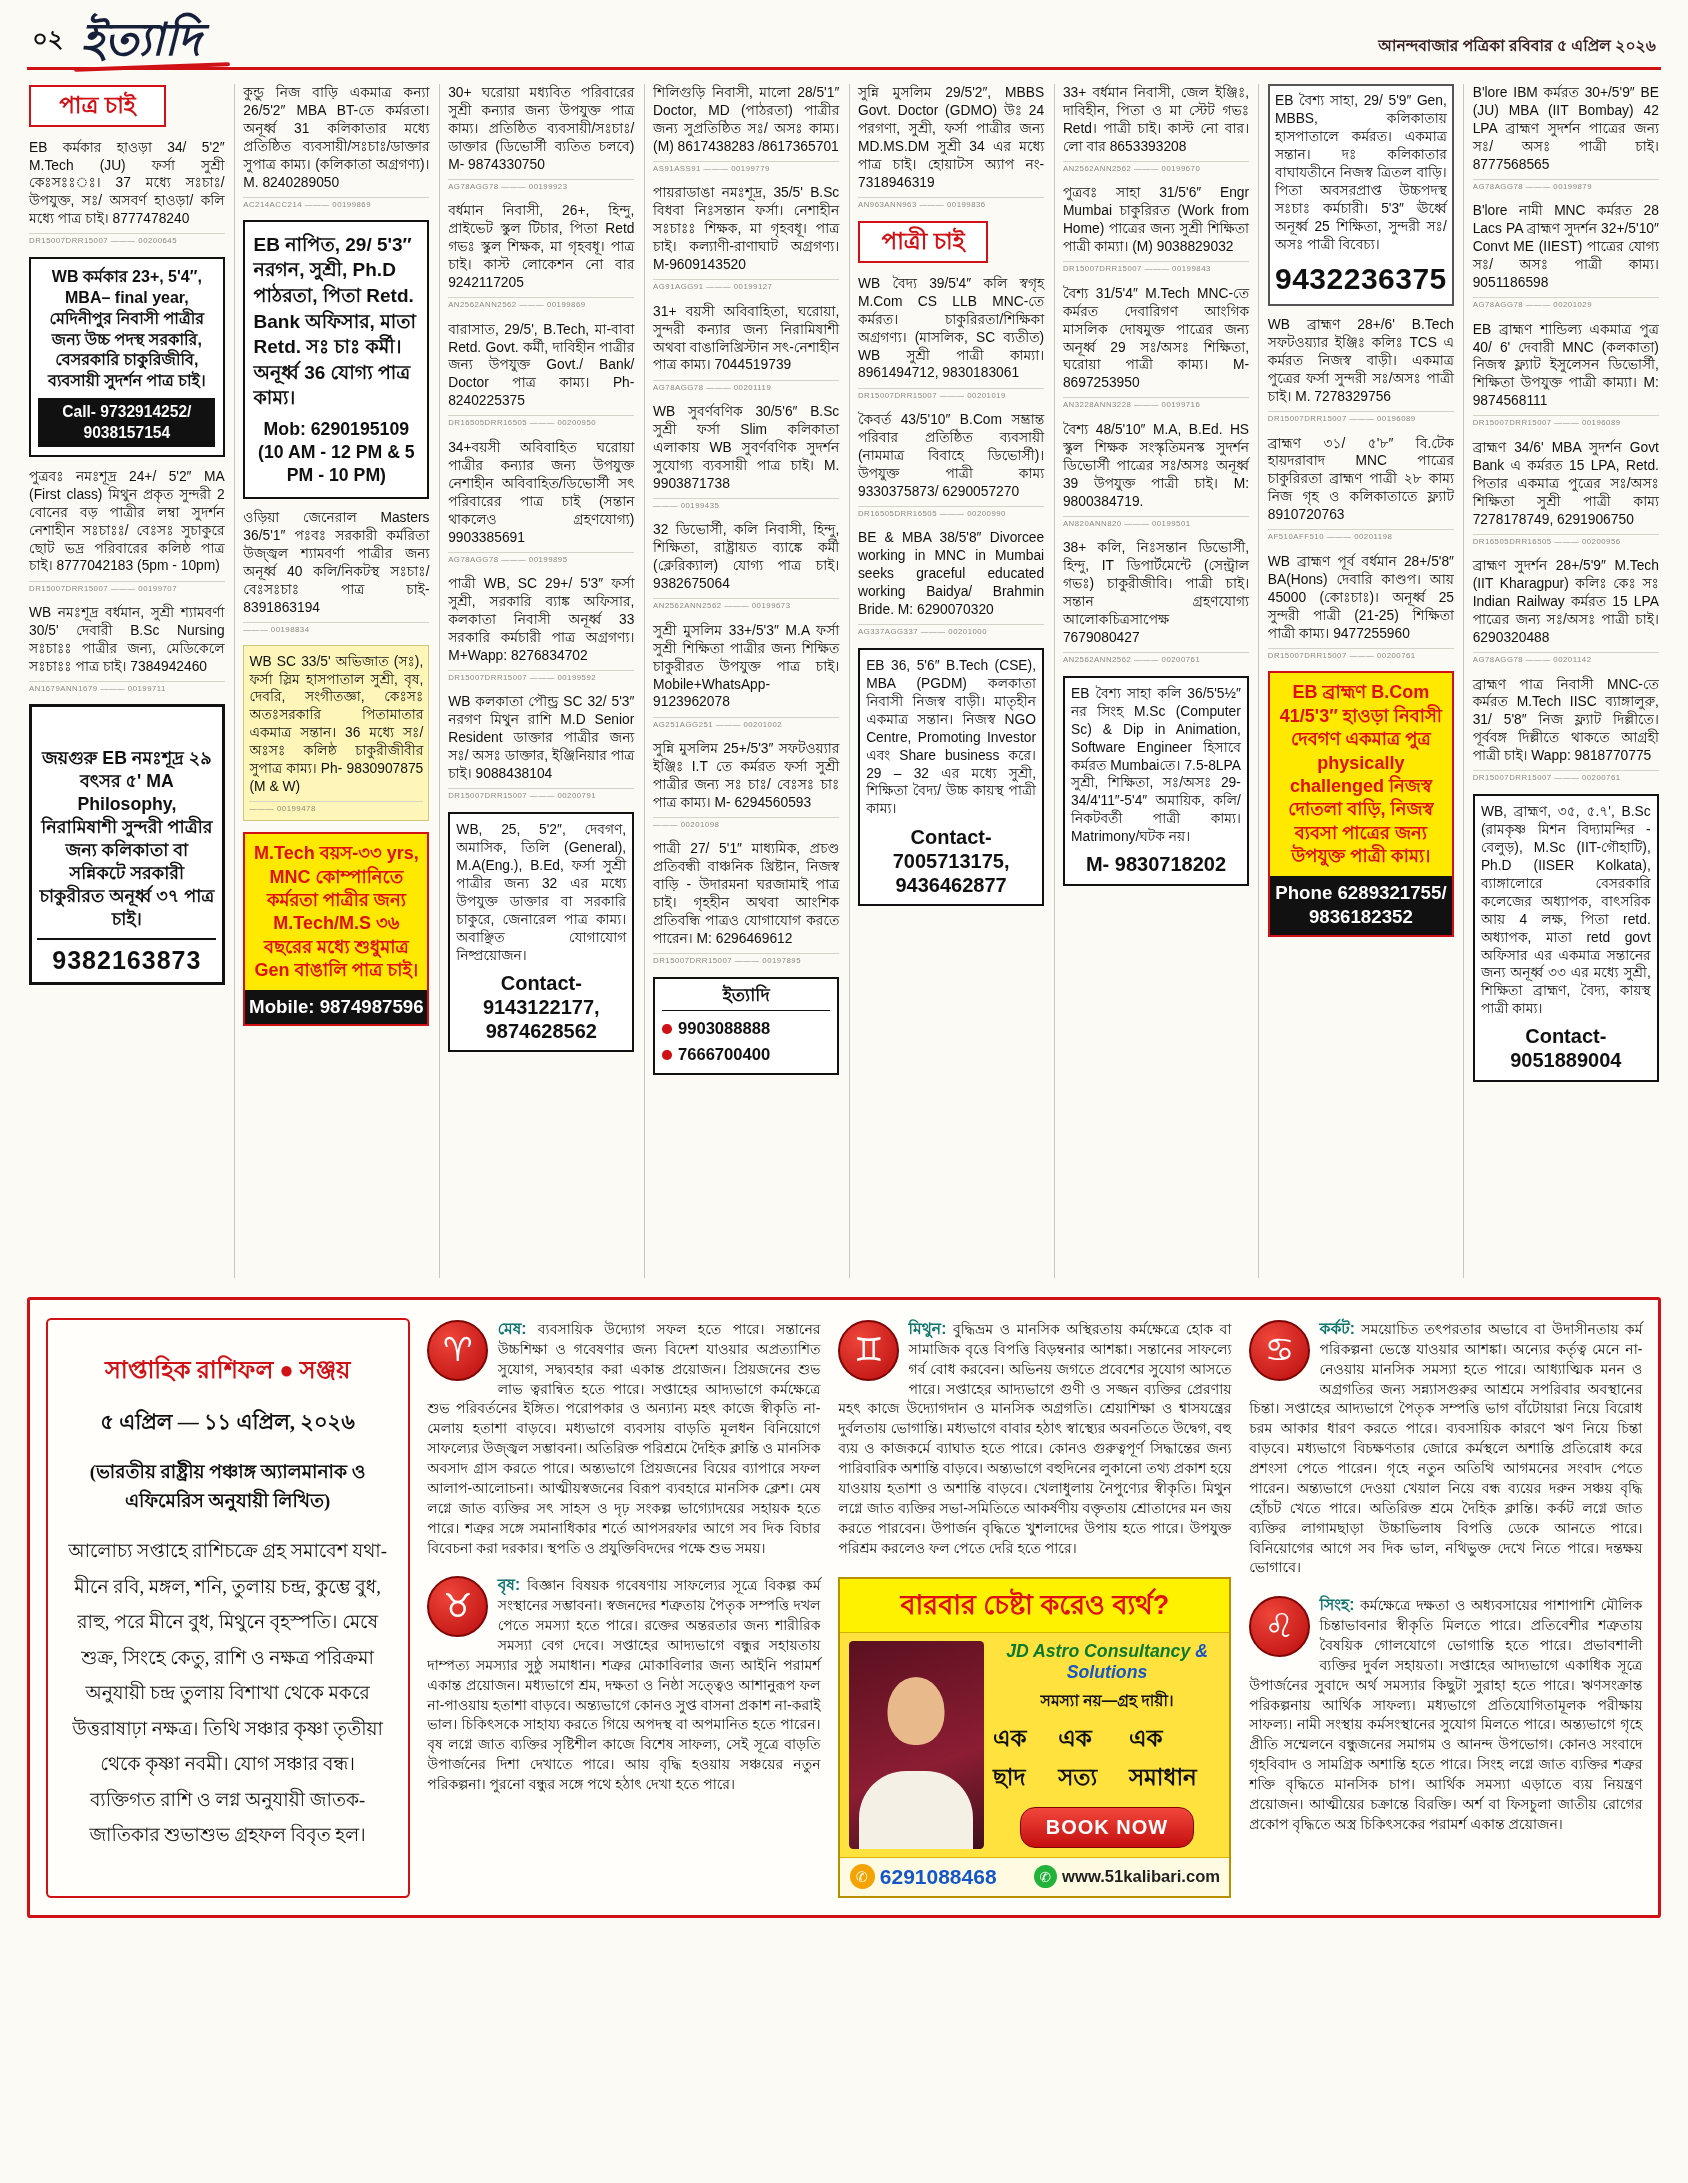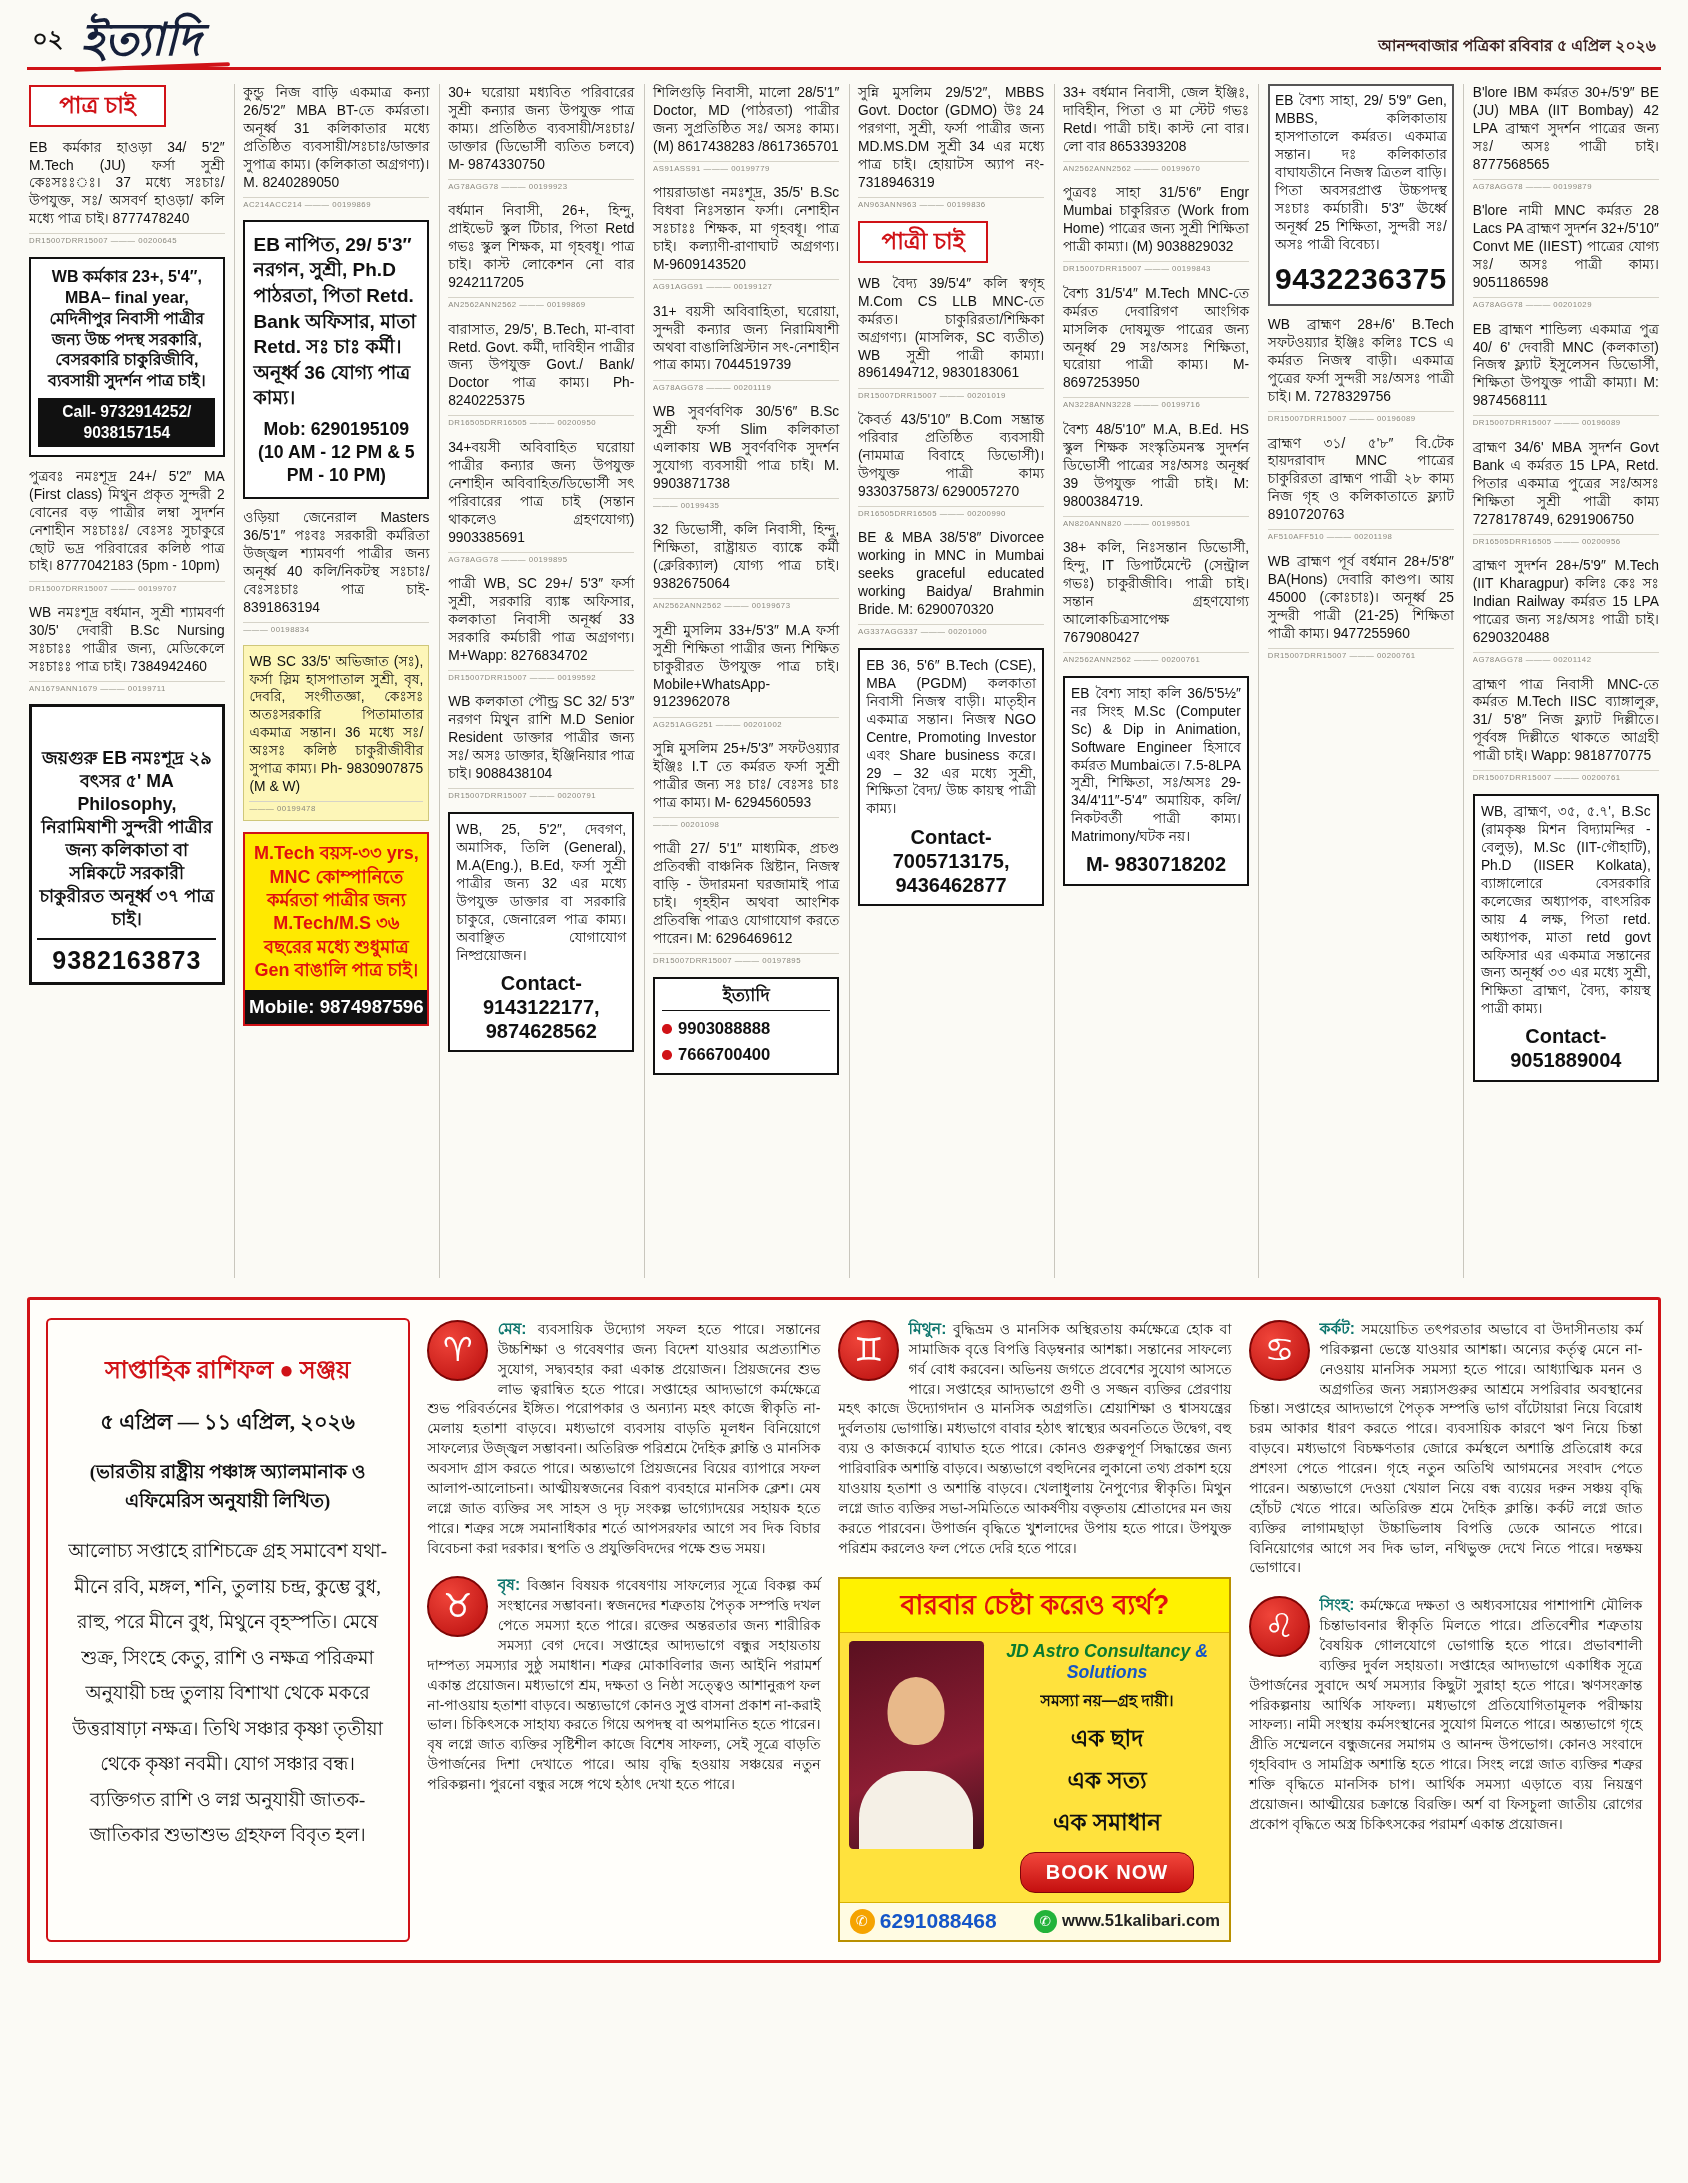--- a/index.html
+++ b/index.html
@@ -108,21 +108,21 @@
     width:57px; height:68px; border-radius:50% 50% 46% 46%; background:#e8b98a;
   }
   .astro-photo::after { 
     content:""; position:absolute; left:50%; bottom:-21px; transform:translateX(-50%);
     width:114px; height:99px; border-radius:47px 47px 0 0; background:#f5f0e6;
   }
   .astro-right { flex: 1; display: flex; flex-direction: column; align-items: center; gap: 5.2px; }
   .astro-brand { font-weight: bold; font-style: italic; font-size: 17.7px; color: #0a7a2f; text-align: center; line-height: 1.2; }
   .astro-brand .sfx { color: #1556c8; }
   .astro-tagline { font-weight: bold; font-size: 15.6px; color: #111; text-align: center; }
-  .astro-lines { display: flex; flex-direction: column; gap: 3.1px; align-items: center; }
+  .astro-lines { display: flex; flex-direction: row; gap: 3.1px; align-items: center; }
   .astro-line { font-weight: bold; font-size: 23px; color: #111; }
   .astro-cta {
     margin-top: 4.2px; background: linear-gradient(#f2473b, #c40f0f);
     color: #fff; font-weight: bold; font-size: 20px; letter-spacing: 1px;
     border: 1.6px solid #7e0606; border-radius: 15px; padding: 8px 25px; cursor: pointer;
   }
   .astro-footer { display: flex; align-items: center; justify-content: space-between; background: #fffbe2; border-top: 1.6px solid #d8b200; padding: 6.2px 9.4px; }
   .astro-phone { display: flex; align-items: center; gap: 5.2px; font-weight: bold; font-size: 21px; color: #1556c8; }
   .phone-icon { width: 25px; height: 25px; border-radius: 50%; background: #f5a300; color:#fff; display:flex; align-items:center; justify-content:center; font-size: 14.5px; }
   .astro-site { display: flex; align-items: center; gap: 5.2px; font-weight: bold; font-size: 16.6px; color: #222; }
@@ -323,20 +323,24 @@
           <div class="ad-text">WB ব্রাহ্মণ 28+/6' B.Tech সফটওয়্যার ইঞ্জিঃ কলিঃ TCS এ কর্মরত নিজস্ব বাড়ী। একমাত্র পুত্রের ফর্সা সুন্দরী সঃ/অসঃ পাত্রী চাই। M. 7278329756</div>
           <div class="ad-ref">DR15007DRR15007 ——— 00196089</div>
         </article>
         <article class="ad plain">
           <div class="ad-text">ব্রাহ্মণ ৩১/ ৫'৮″ বি.টেক হায়দরাবাদ MNC পাত্রের চাকুরিরতা ব্রাহ্মণ পাত্রী ২৮ কাম্য নিজ গৃহ ও কলিকাতাতে ফ্ল্যাট 8910720763</div>
           <div class="ad-ref">AF510AFF510 ——— 00201198</div>
         </article>
         <article class="ad plain">
           <div class="ad-text">WB ব্রাহ্মণ পূর্ব বর্ধমান 28+/5'8″ BA(Hons) দেবারি কাণ্ডপ। আয় 45000 (কোঃচাঃ)। অনূর্ধ্ব 25 সুন্দরী পাত্রী (21-25) শিক্ষিতা পাত্রী কাম্য। 9477255960</div>
           <div class="ad-ref">DR15007DRR15007 ——— 00200761</div>
+        </article>
+        <article class="ad promo">
+          <div class="ad-text">EB ব্রাহ্মণ B.Com 41/5'3″ হাওড়া নিবাসী দেবগণ একমাত্র পুত্র physically challenged নিজস্ব দোতলা বাড়ি, নিজস্ব ব্যবসা পাত্রের জন্য উপযুক্ত পাত্রী কাম্য।</div>
+          <div class="ad-phone">Phone 6289321755/ 9836182352</div>
         </article>
       </div>
       <div class="col">
         <article class="ad plain">
           <div class="ad-text">B'lore IBM কর্মরত 30+/5'9″ BE (JU) MBA (IIT Bombay) 42 LPA ব্রাহ্মণ সুদর্শন পাত্রের জন্য সঃ/ অসঃ পাত্রী চাই। 8777568565</div>
           <div class="ad-ref">AG78AGG78 ——— 00199879</div>
         </article>
         <article class="ad plain">
           <div class="ad-text">B'lore নামী MNC কর্মরত 28 Lacs PA ব্রাহ্মণ সুদর্শন 32+/5'10″ Convt ME (IIEST) পাত্রের যোগ্য সঃ/ অসঃ পাত্রী কাম্য। 9051186598</div>
           <div class="ad-ref">AG78AGG78 ——— 00201029</div>

